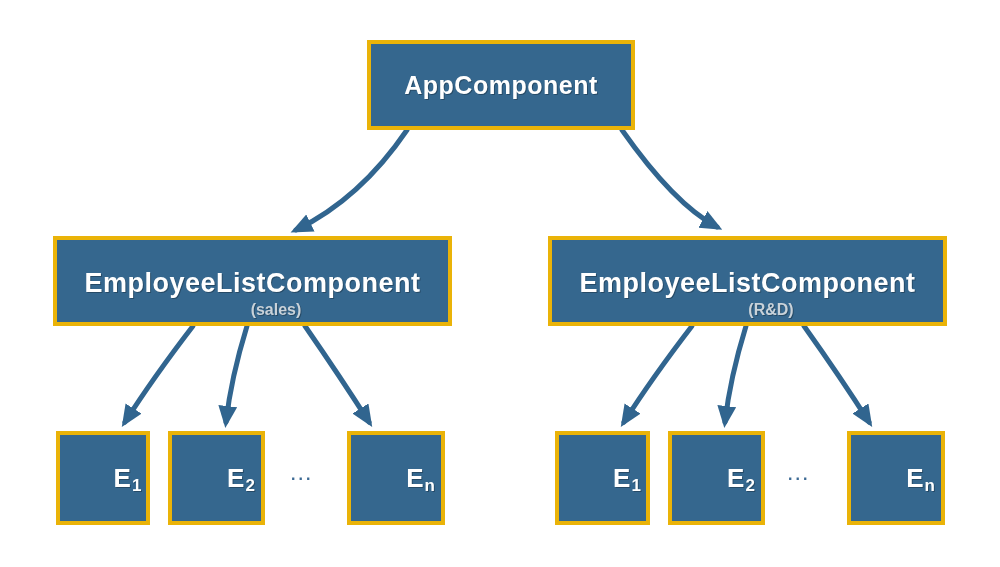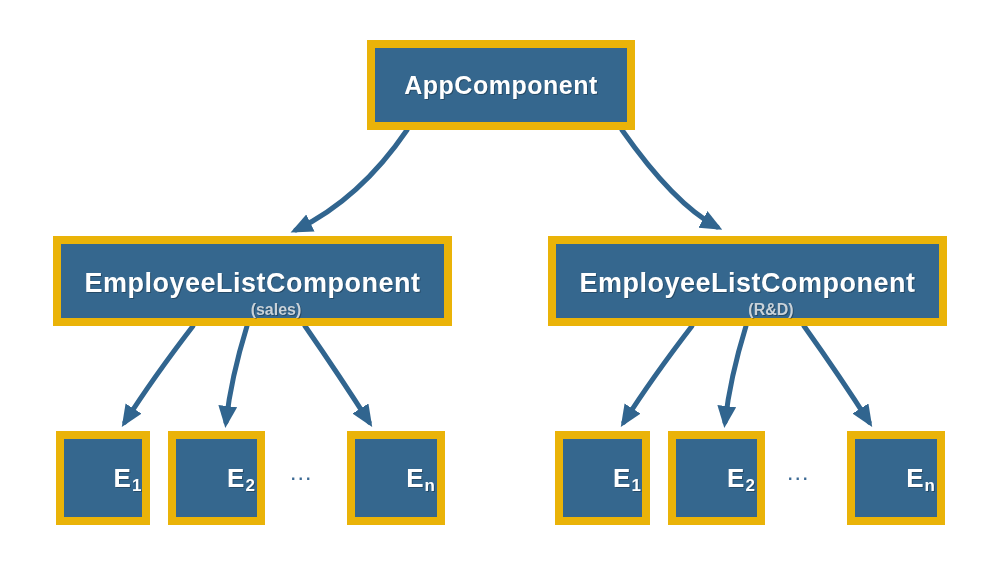--- a/index.html
+++ b/index.html
@@ -23,21 +23,21 @@
   .edge {
     fill: none;
     stroke: #31658f;
     stroke-width: 5;
     stroke-linecap: round;
   }
 
   .node {
     position: absolute;
     background: #35678e;
-    border: 8px solid #eab308;
+    border: 4px solid #eab308;
     color: #ffffff;
     display: flex;
     flex-direction: column;
     align-items: center;
     justify-content: center;
     z-index: 2;
     text-shadow: 1px 1px 0 rgba(0,0,0,0.28);
   }
 
   .node-root {

